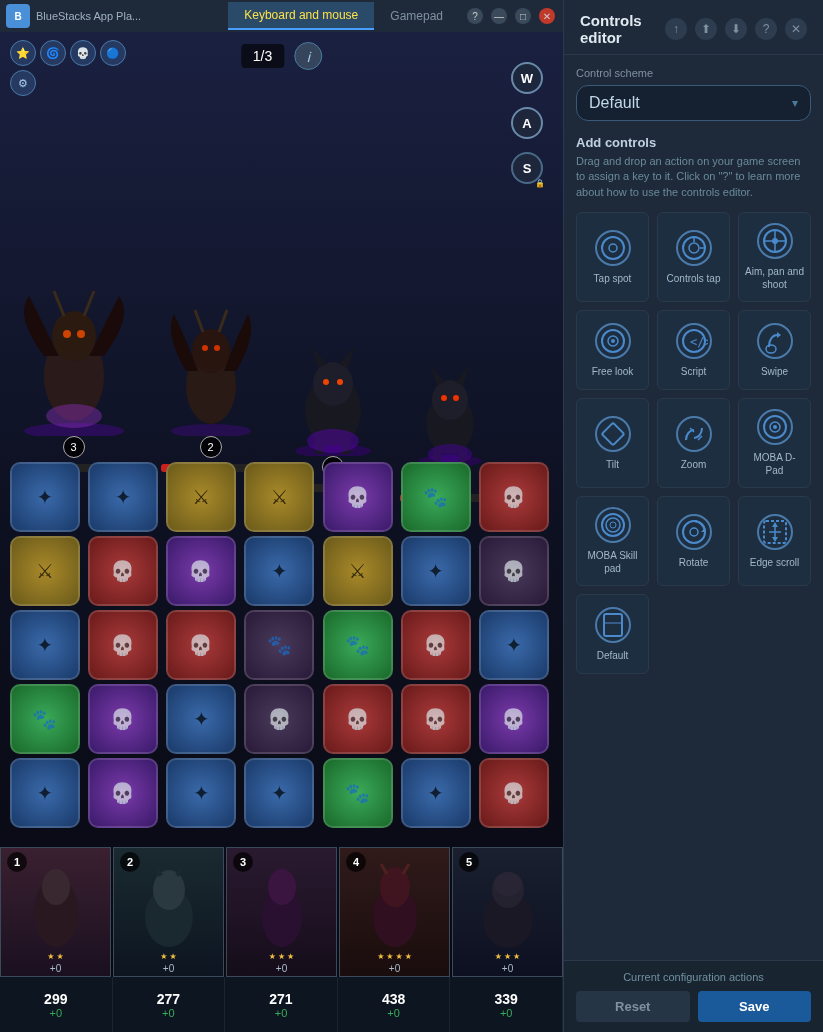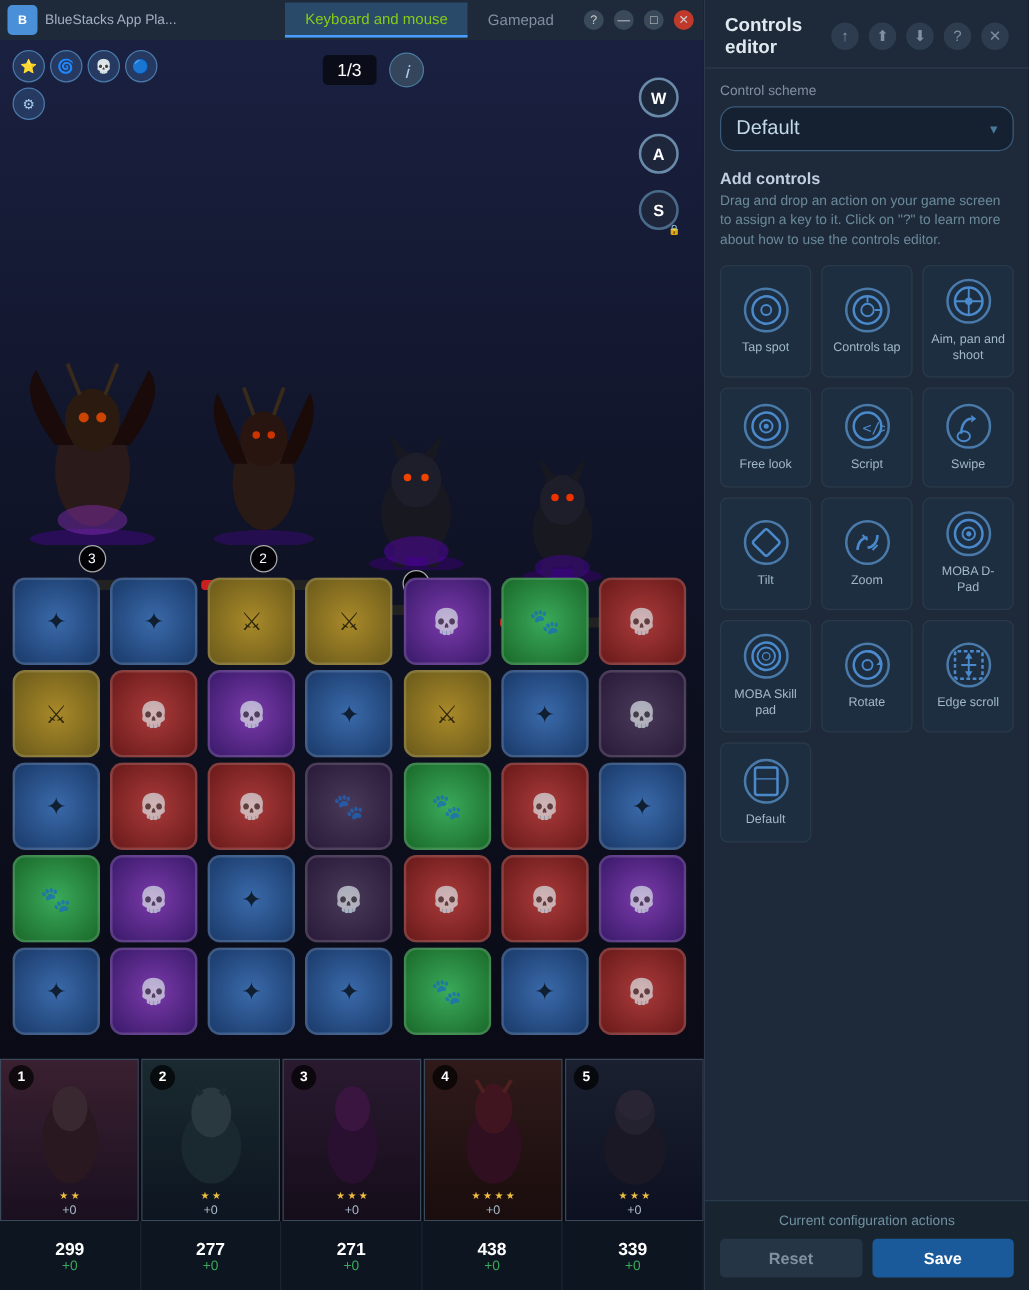--- a/index.html
+++ b/index.html
@@ -32,21 +32,21 @@
       border-radius: 4px;
       display: flex; align-items: center; justify-content: center;
       font-size: 10px; color: white; font-weight: bold;
     }
     .title-bar-appname {
       font-size: 11px; color: #a0b0c0; flex: 1;
     }
     .tab-keyboard {
       padding: 6px 16px;
       background: #2a4a6a;
-      color: #84cc16;
+      color: #fde047;
       font-size: 12px;
       border-bottom: 2px solid #4a9eff;
     }
     .tab-gamepad {
       padding: 6px 16px;
       color: #8090a0;
       font-size: 12px;
     }
     .title-bar-controls {
       display: flex; gap: 8px; padding: 0 8px;
@@ -67,21 +67,21 @@
     .game-content {
       position: absolute;
       top: 32px; left: 0; right: 0; bottom: 0;
       background: linear-gradient(180deg, #1a2040 0%, #0d1020 50%, #080810 100%);
     }
 
     
     .hud-top {
       position: absolute;
       top: 10px; left: 50%; transform: translateX(-50%);
-      display: flex; align-items: center; gap: 10px; margin-left: 17px;
+      display: flex; align-items: center; gap: 10px;
     }
     .hud-counter {
       background: rgba(0,0,0,0.6);
       color: white; font-size: 14px;
       padding: 4px 12px; border-radius: 4px;
     }
     .hud-info {
       width: 28px; height: 28px; border-radius: 50%;
       background: rgba(60,80,100,0.8);
       border: 1px solid #4a7aa0;
@@ -166,21 +166,20 @@
       padding-bottom: 2px;
     }
 
     
     .bottom-bar {
       position: absolute;
       bottom: 0; left: 0; right: 0;
       height: 55px;
       background: #0d1520;
       display: flex;
-      justify-content: center;
     }
     .bottom-stat {
       flex: 1;
       display: flex; flex-direction: column;
       align-items: center; justify-content: center;
       border-right: 1px solid #1a2530;
     }
     .bottom-stat-num { color: white; font-size: 14px; font-weight: bold; }
     .bottom-stat-plus { color: #3aaa5a; font-size: 11px; }
 

